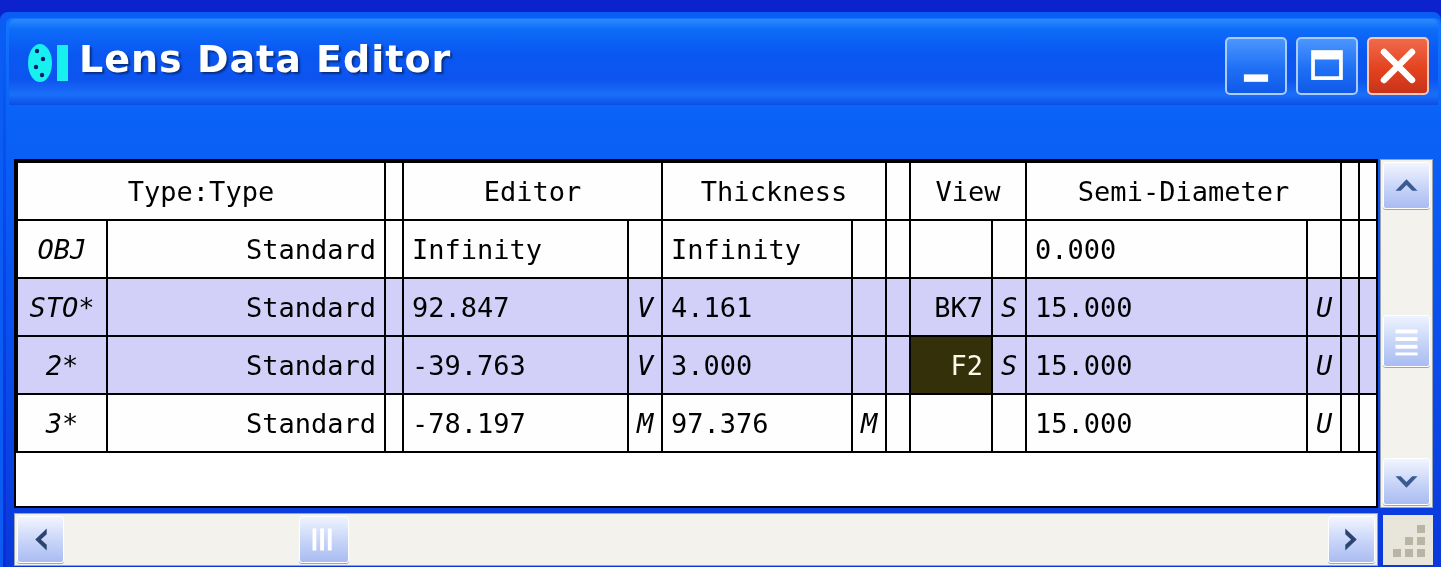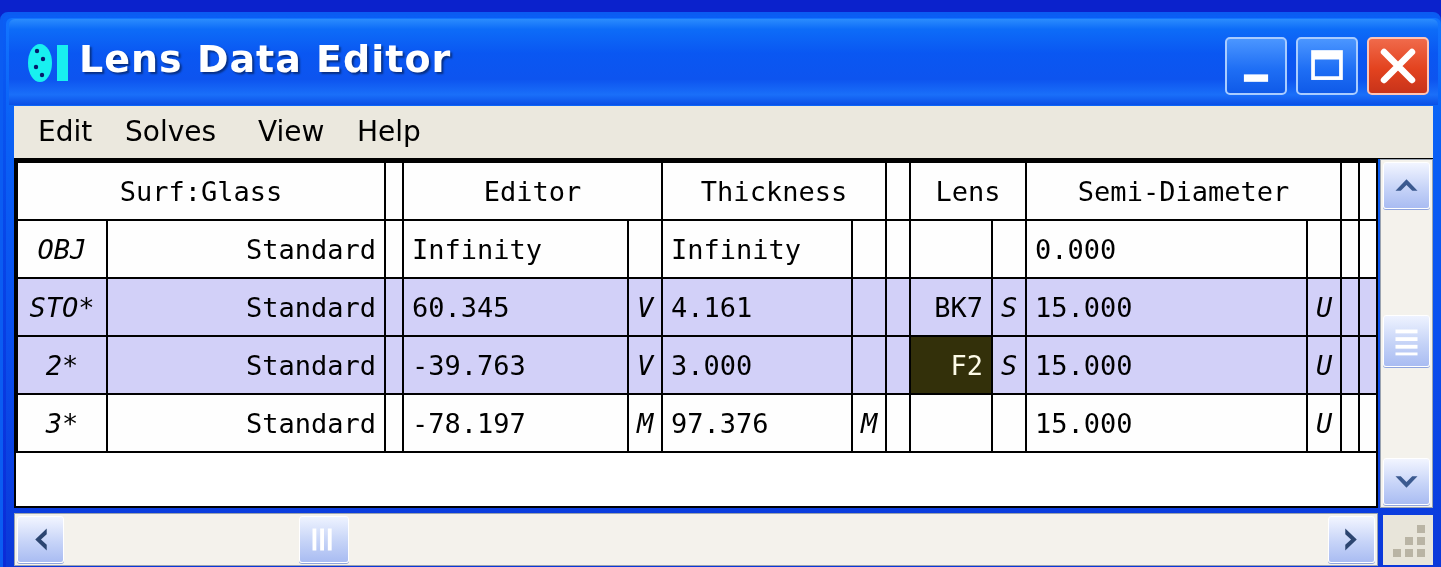--- a/index.html
+++ b/index.html
@@ -169,26 +169,20 @@
         <rect x="16" y="14" width="30" height="8" fill="#fff"></rect>
       </svg>
     </div>
     <div class="winbtn" id="btn-close">
       <svg class="glyph" viewBox="0 0 62 58">
         <path d="M16 14 L46 44 M46 14 L16 44" stroke="#fff" stroke-width="7" stroke-linecap="round"></path>
       </svg>
     </div>
   </div>
 
-  <div id="menubar">
-    <div class="menuitem" style="left:18px">Edit</div>
-    <div class="menuitem" style="left:105px">Solves</div>
-    <div class="menuitem" style="left:238px">View</div>
-    <div class="menuitem" style="left:337px">Help</div>
-  </div>
 
   <div id="gridwrap">
     <table class="grid">
       <colgroup>
         <col style="width:90px">
           <col style="width:278px">
           <col style="width:18px">
         <col style="width:225px">
           <col style="width:34px">
         <col style="width:190px">
@@ -196,26 +190,26 @@
         <col style="width:24px">
         <col style="width:82px">
           <col style="width:34px">
         <col style="width:281px">
           <col style="width:34px">
         <col style="width:18px">
           <col style="width:18px">
       </colgroup>
       <thead>
         <tr>
-          <th colspan="2">Surf:Glass</th>
+          <th colspan="2">Type:Type</th>
           <th class="gap"></th>
           <th colspan="2">Editor</th>
           <th colspan="2">Thickness</th>
           <th class="gap"></th>
-          <th colspan="2">Lens</th>
+          <th colspan="2">View</th>
           <th colspan="2">Semi-Diameter</th>
           <th class="gap"></th>
           <th class="gap"></th>
         </tr>
       </thead>
       <tbody id="grid-body">
           <tr>
             <td class="ctr">OBJ</td>
             <td class="r">Standard</td>
             <td class="gap"></td>
@@ -228,21 +222,21 @@
             <td class="ctr"></td>
             <td class="num">0.000</td>
             <td class="ctr"></td>
             <td class="gap"></td>
             <td class="gap"></td>
           </tr>
           <tr class="sel">
             <td class="ctr">STO*</td>
             <td class="r">Standard</td>
             <td class="gap"></td>
-            <td class="num">60.345</td>
+            <td class="num">92.847</td>
             <td class="ctr">V</td>
             <td class="num">4.161</td>
             <td class="ctr"></td>
             <td class="gap"></td>
             <td class="r">BK7</td>
             <td class="ctr">S</td>
             <td class="num">15.000</td>
             <td class="ctr">U</td>
             <td class="gap"></td>
             <td class="gap"></td>

